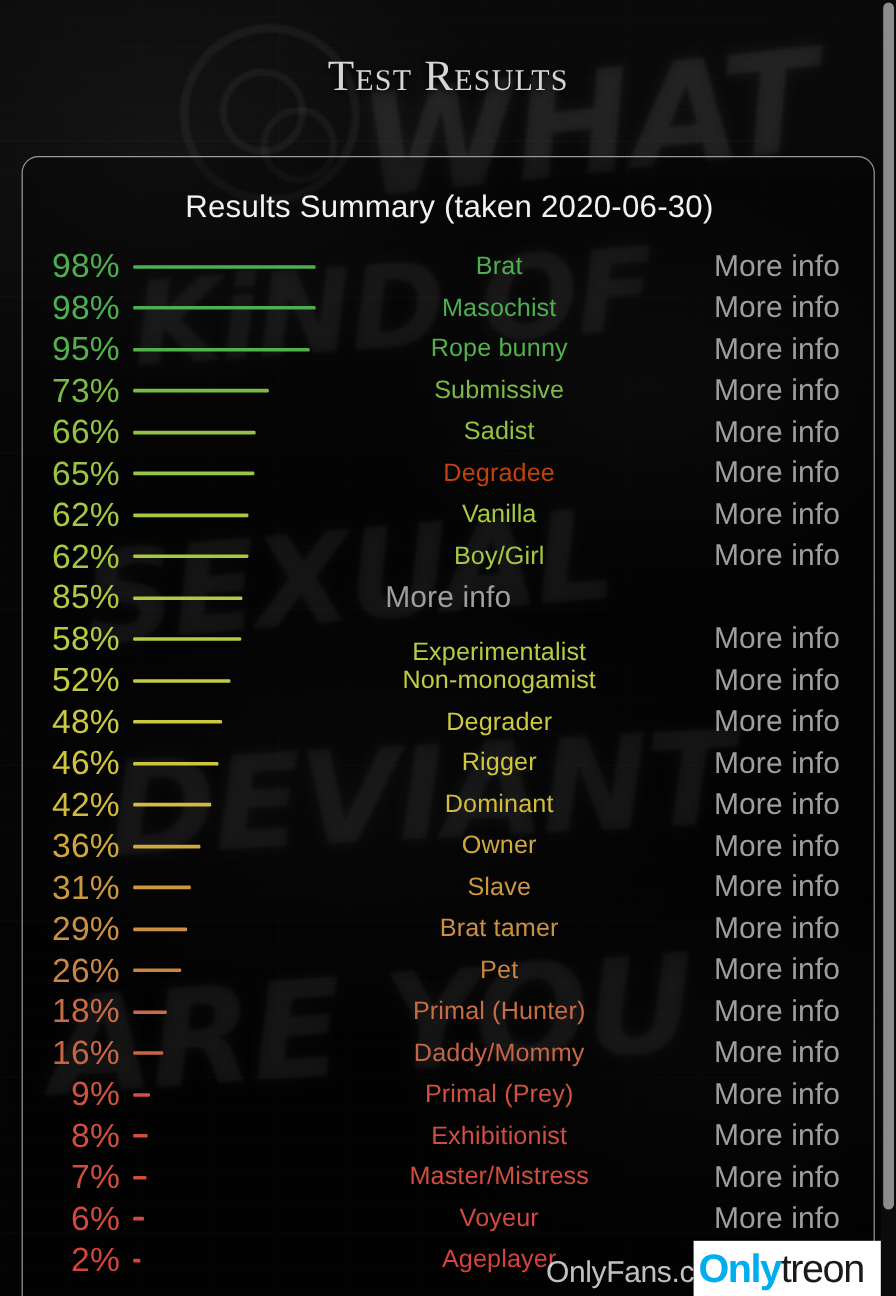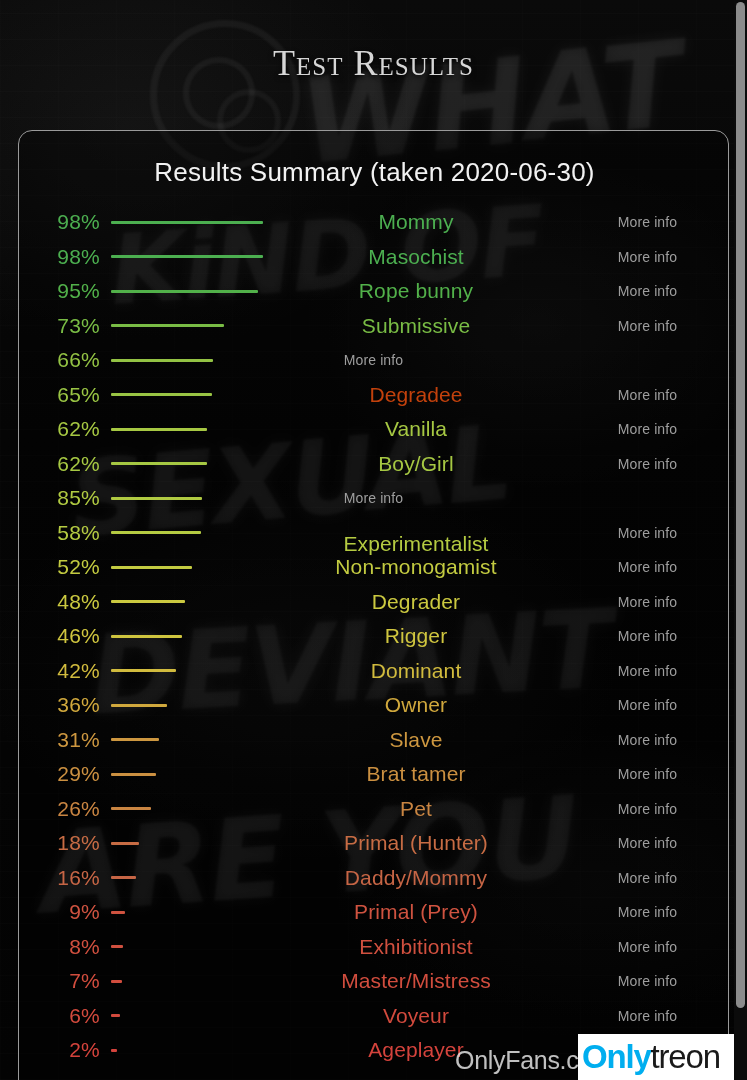--- a/index.html
+++ b/index.html
@@ -103,21 +103,21 @@
   .row {
     position:relative;
     height:34.5px;
     display:flex;
     align-items:center;
   }
   .pct {
     width:92px;
     text-align:right;
     padding-right:11px;
-    font-size:21px;
+    font-size:28px;
     letter-spacing:.2px;
   }
   .bar-cell {
     width:180px;
     display:flex;
     align-items:center;
   }
   .bar {
     height:3px;
     border-radius:1px;
@@ -125,21 +125,21 @@
   .label {
     flex:1;
     text-align:center;
     font-size:21px;
     padding-right:24px;
     letter-spacing:.1px;
   }
   .more {
     width:165px;
     text-align:center;
-    font-size:14px;
+    font-size:25px;
     color:#9e9e9e;
     letter-spacing:.1px;
   }
 
   
   #wm-onlyfans {
     position:absolute; left:455px; top:1046px;
     font-size:25px;
     color:#e2e2e2;
     opacity:.85;
@@ -196,21 +196,21 @@
   <div id="title">Test Results</div>
 
   <div id="card">
     <div id="card-heading">Results Summary (taken 2020-06-30)</div>
     <div id="rows">
         <div class="row">
           <div class="pct" style="color: rgb(76, 175, 80);">98%</div>
           <div class="bar-cell">
             <div class="bar" style="width: 152px; background: rgb(76, 175, 80);"></div>
           </div>
-          <div class="label" style="color: rgb(76, 175, 80);">Mommy</div>
+          <div class="label" style="color: rgb(76, 175, 80);">Brat</div>
           <div class="more">More info</div>
         </div>
         <div class="row">
           <div class="pct" style="color: rgb(76, 175, 80);">98%</div>
           <div class="bar-cell">
             <div class="bar" style="width: 152px; background: rgb(76, 175, 80);"></div>
           </div>
           <div class="label" style="color: rgb(76, 175, 80);">Masochist</div>
           <div class="more">More info</div>
         </div>
@@ -228,20 +228,21 @@
             <div class="bar" style="width: 113px; background: rgb(121, 188, 69);"></div>
           </div>
           <div class="label" style="color: rgb(121, 188, 69);">Submissive</div>
           <div class="more">More info</div>
         </div>
         <div class="row">
           <div class="pct" style="color: rgb(147, 194, 68);">66%</div>
           <div class="bar-cell">
             <div class="bar" style="width: 102px; background: rgb(147, 194, 68);"></div>
           </div>
+          <div class="label" style="color: rgb(147, 194, 68);">Sadist</div>
           <div class="more">More info</div>
         </div>
         <div class="row">
           <div class="pct" style="color: rgb(153, 196, 68);">65%</div>
           <div class="bar-cell">
             <div class="bar" style="width: 101px; background: rgb(153, 196, 68);"></div>
           </div>
           <div class="label" style="color: #c2410c;">Degradee</div>
           <div class="more">More info</div>
         </div>

